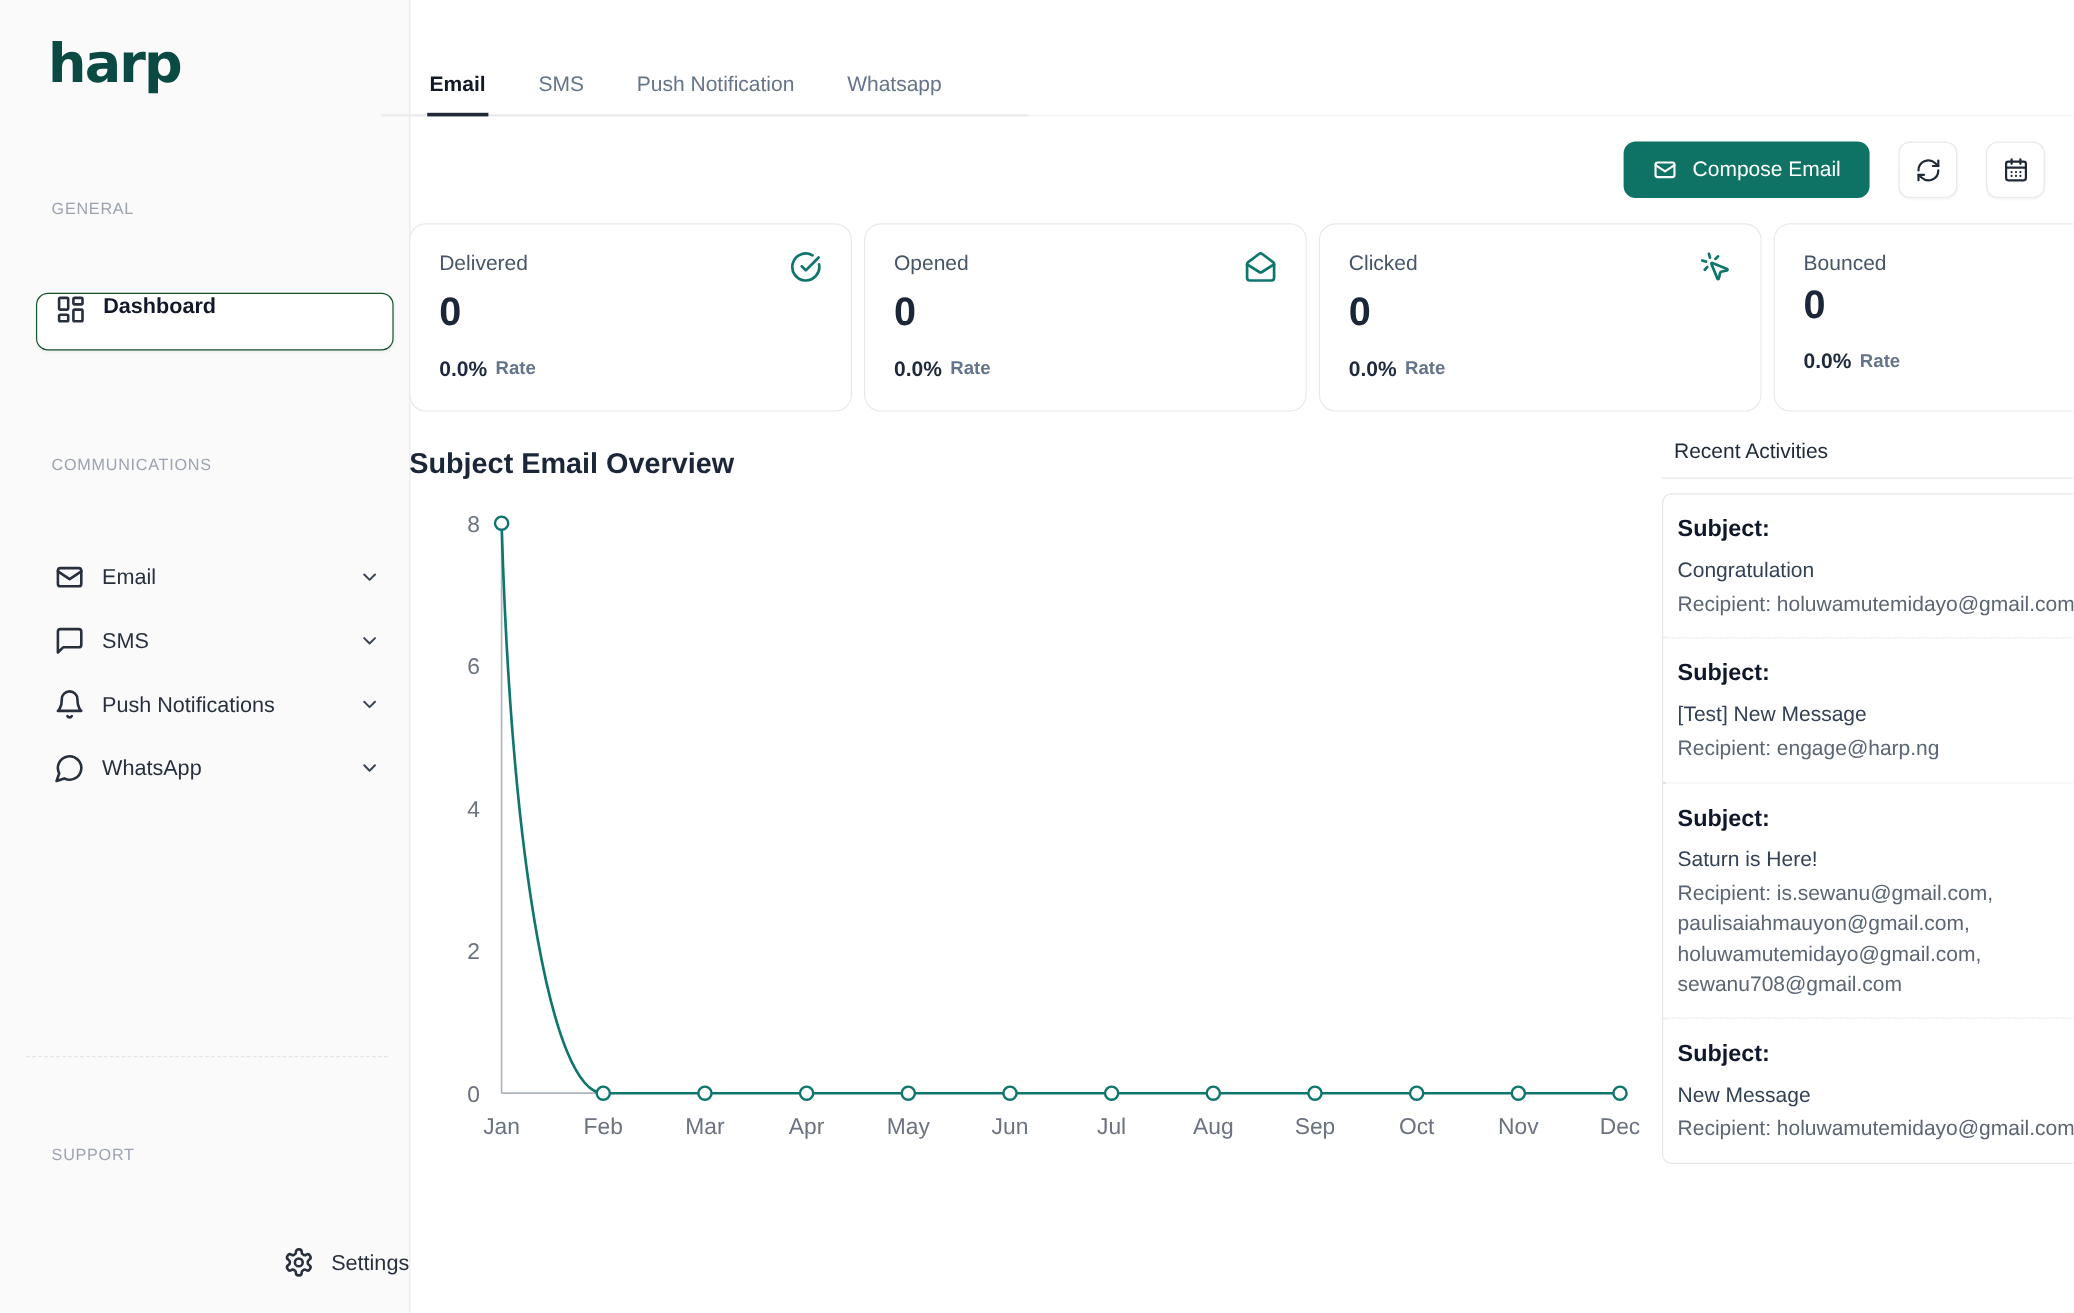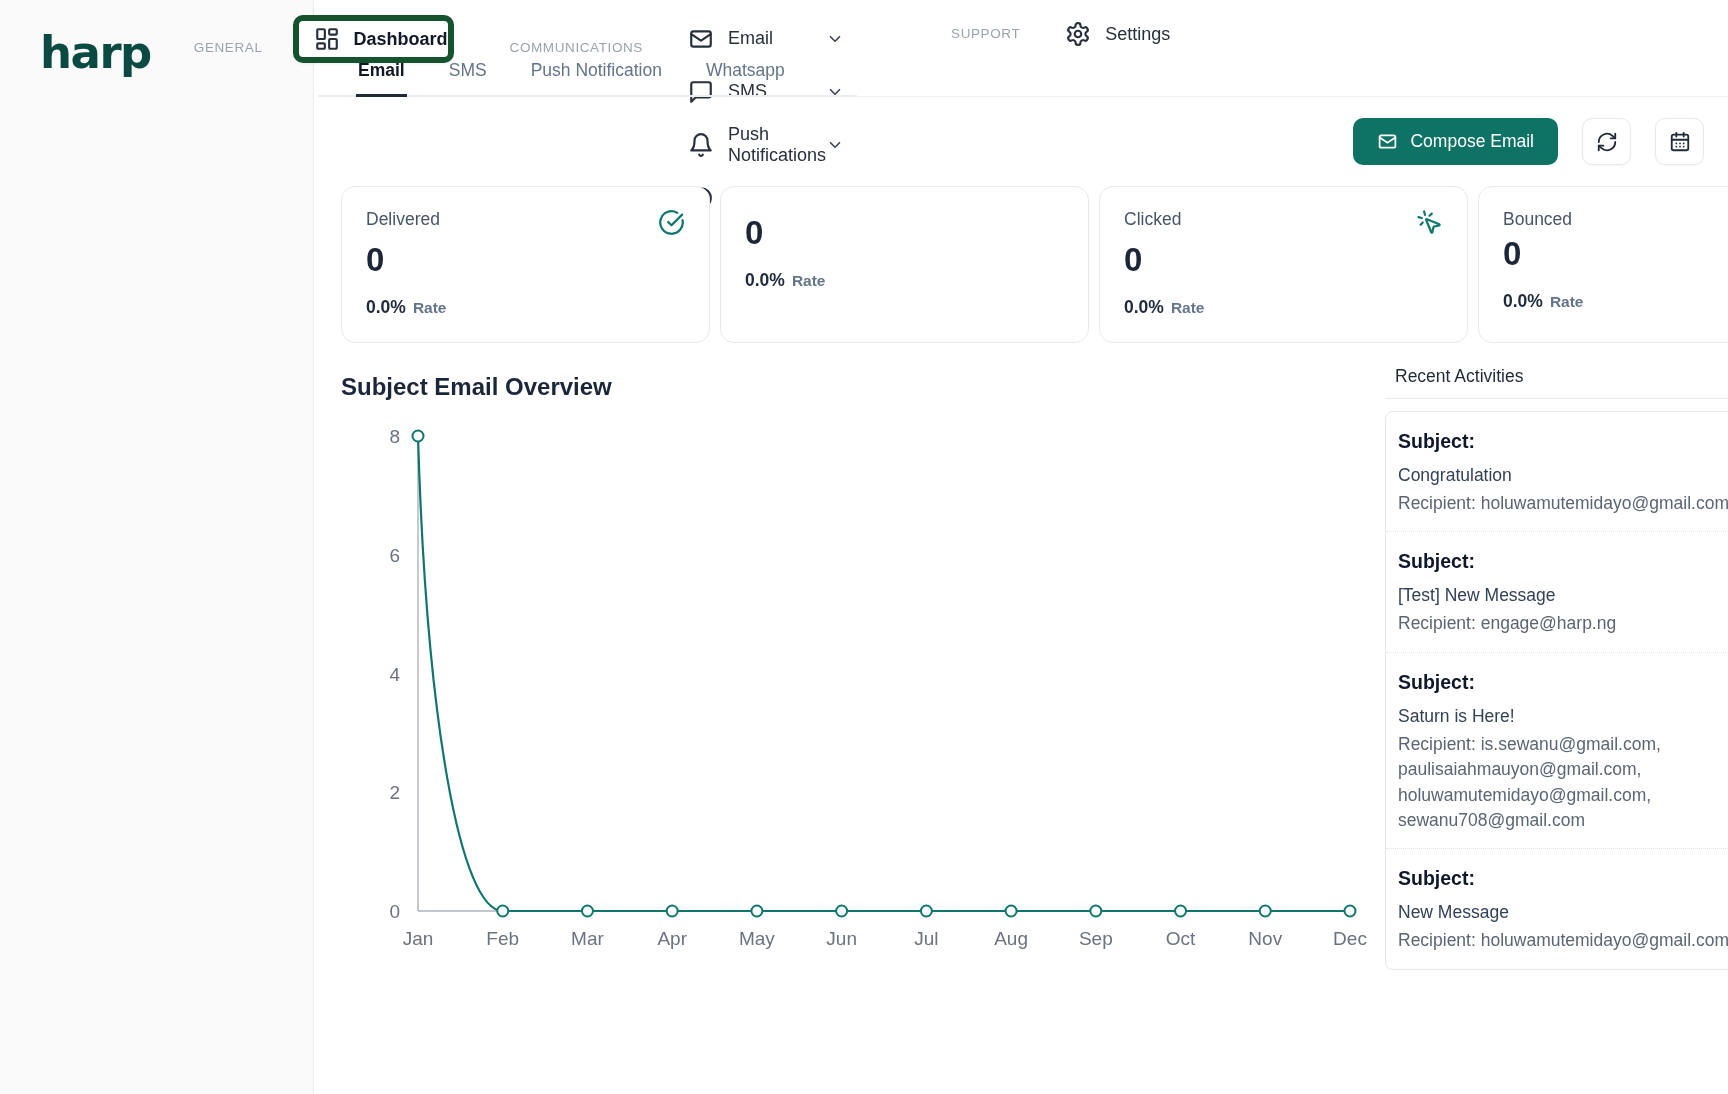--- a/index.html
+++ b/index.html
@@ -1,41 +1,41 @@
 <!DOCTYPE html>
 <html><head>
 <meta charset="utf-8">
 <style>
   * { margin:0; padding:0; box-sizing:border-box; }
   html,body { width:1728px; height:1094px; overflow:hidden; background:#fff;
     font-family:"Liberation Sans", sans-serif; color:#1E293B; }
   .app { position:relative; width:1728px; height:1094px; }
 
   
-  .sidebar { position:absolute; left:0; top:0; width:314px; height:1094px;
-    background:#FAFAFB; border-right:1px solid #E8EAED; display:flex; flex-direction:row; }
+  .sidebar { position:absolute; left:0; top:0; width:342px; height:1094px;
+    background:#FAFAFB; border-right:1px solid #E8EAED; display:flex; flex-direction:column;gap:48px; }
   .logo { margin:28px 0 0 40px; font-family:"DejaVu Sans", sans-serif; font-weight:700;
     font-size:45px; letter-spacing:-1.5px; color:#0A4A42; line-height:1.1; }
   .section-label { margin:40px 0 0 43px; font-size:13.5px; letter-spacing:.6px;
     color:#9CA3AF; font-weight:500; }
-  .active-card { margin:15px 13px 0 30px; height:48px; background:#fff; border:6px solid #14532d;
-    border-radius:10px; box-shadow:0 1px 3px rgba(16,24,40,.07); display:flex; align-items:center;
+  .active-card { margin:15px 13px 0 30px; height:48px; background:#fff; border:1px solid #14532d;
+    border-radius:10px; box-shadow:0 1px 3px rgba(16,24,40,.07); display:flex; 
     padding-left:15px; cursor:pointer; }
   .active-card .lbl { margin-left:14px; font-size:18px; font-weight:700; color:#111827; }
   .nav-list { margin-top:12px; }
   .nav-item { height:53px; display:flex; align-items:center; padding:0 24px 0 45px; cursor:pointer; }
   .nav-item .lbl { margin-left:14px; font-size:18px; font-weight:500; color:#28303D; flex:1; }
   .sb-icon { width:26px; height:26px; stroke:#28303D; fill:none; stroke-width:2;
     stroke-linecap:round; stroke-linejoin:round; flex-shrink:0; }
   .chev { width:18px; height:18px; stroke:#3B4454; fill:none; stroke-width:2.2;
     stroke-linecap:round; stroke-linejoin:round; }
   .sb-spacer { flex:1; }
   .sb-divider { border-top:1px dashed #E3E5E9; margin:0 18px 0 22px; }
   .support-label { margin:26px 0 0 43px; font-size:13.5px; letter-spacing:.6px; color:#9CA3AF; font-weight:400; }
-  .settings-row { height:52px; margin:8px 0 16px; display:flex; align-items:center; padding-left:45px; cursor:pointer; }
+  .settings-row { height:52px; margin:8px 0 16px; display:flex; align-items:center; padding-left:45px; cursor:pointer;justify-content:flex-end; }
   .settings-row .lbl { margin-left:14px; font-size:18px; font-weight:500; color:#28303D; }
 
   
   .main { position:absolute; left:318px; top:0; width:1410px; height:1094px; }
   .header { height:97px; border-bottom:1px solid #F0F1F3; display:flex; align-items:flex-end; }
   .tab-list { display:inline-flex; gap:40px; padding:0 70px 0 38px; border-bottom:2px solid #EBEDEF; margin-bottom:-1px; }
   .tab { font-size:17.5px; color:#64748B; font-weight:500; padding:0 2px 13px;
     border-bottom:3px solid transparent; margin-bottom:-2px; cursor:pointer; }
   .tab.active { color:#111827; font-weight:700; border-bottom-color:#1F2937; }
 
@@ -196,20 +196,27 @@
           </svg>
         </div>
         <div class="card-value">0</div>
         <div class="card-rate">
           <span class="rate-pct">0.0%</span>
           <span class="rate-word">Rate</span>
         </div>
       </div>
 
       <div class="card">
+        <div class="card-top">
+          <span class="card-label">Opened</span>
+          <svg class="card-icon" viewBox="0 0 24 24">
+            <path d="M21.2 8.4c.5.38.8.97.8 1.6v10a2 2 0 0 1-2 2H4a2 2 0 0 1-2-2V10a2 2 0 0 1 .8-1.6l8-6a2 2 0 0 1 2.4 0l8 6Z"></path>
+            <path d="m22 10-9 5.7a1.94 1.94 0 0 1-2 0L2 10"></path>
+          </svg>
+        </div>
         <div class="card-value">0</div>
         <div class="card-rate">
           <span class="rate-pct">0.0%</span>
           <span class="rate-word">Rate</span>
         </div>
       </div>
 
       <div class="card">
         <div class="card-top">
           <span class="card-label">Clicked</span>

